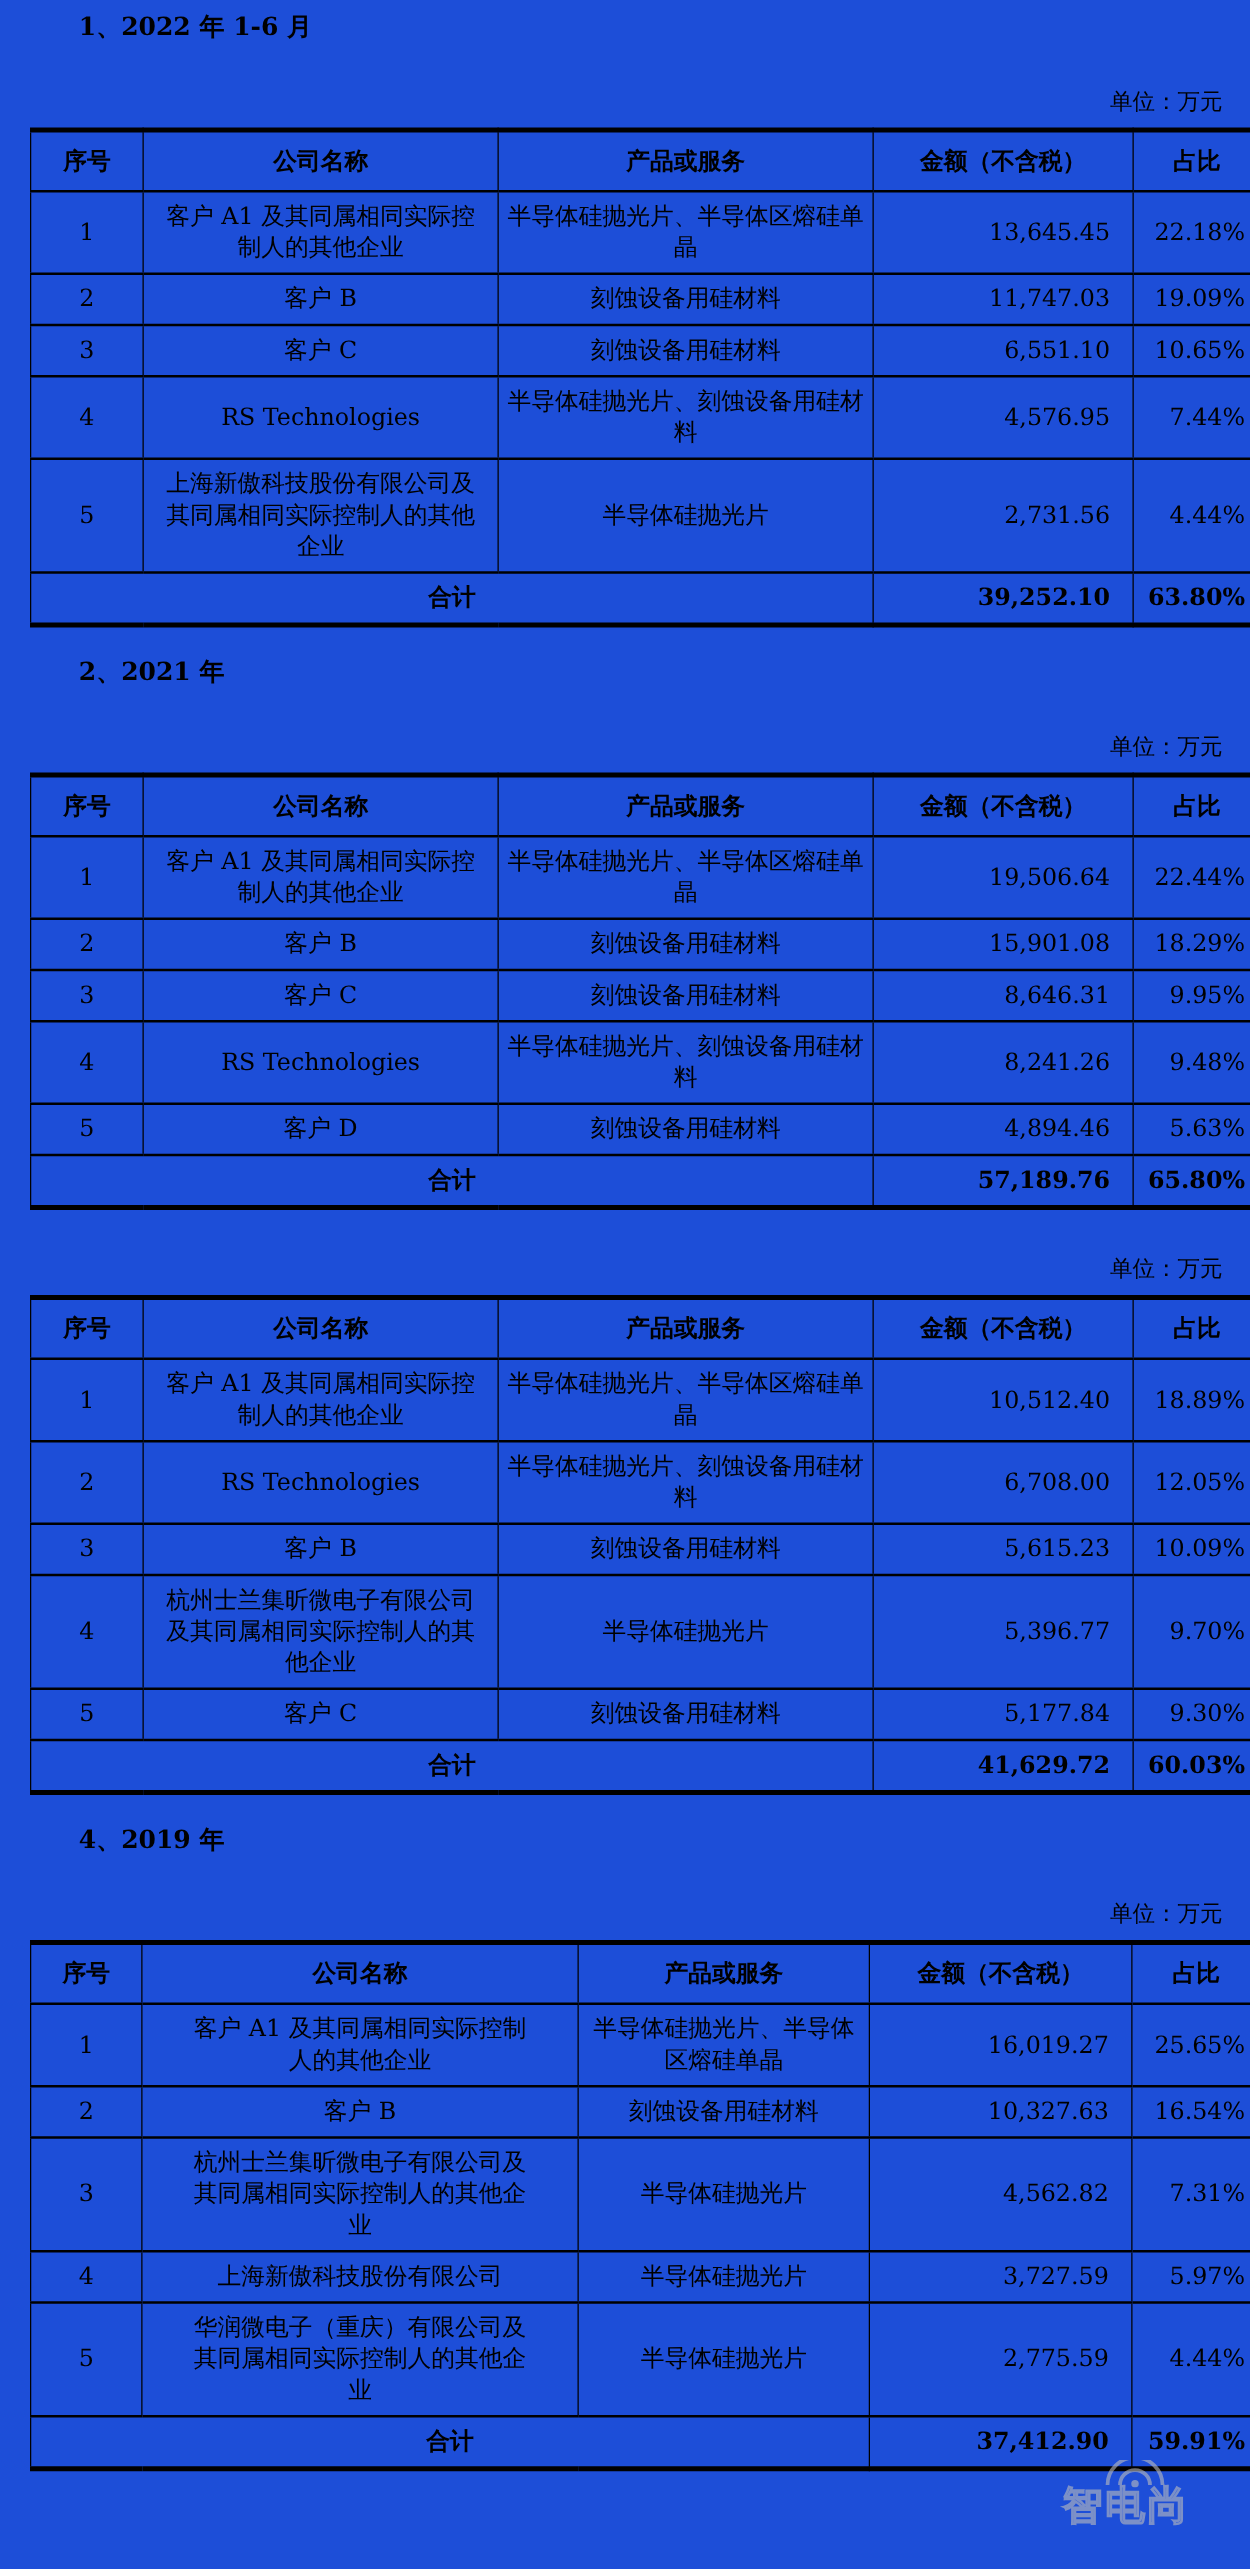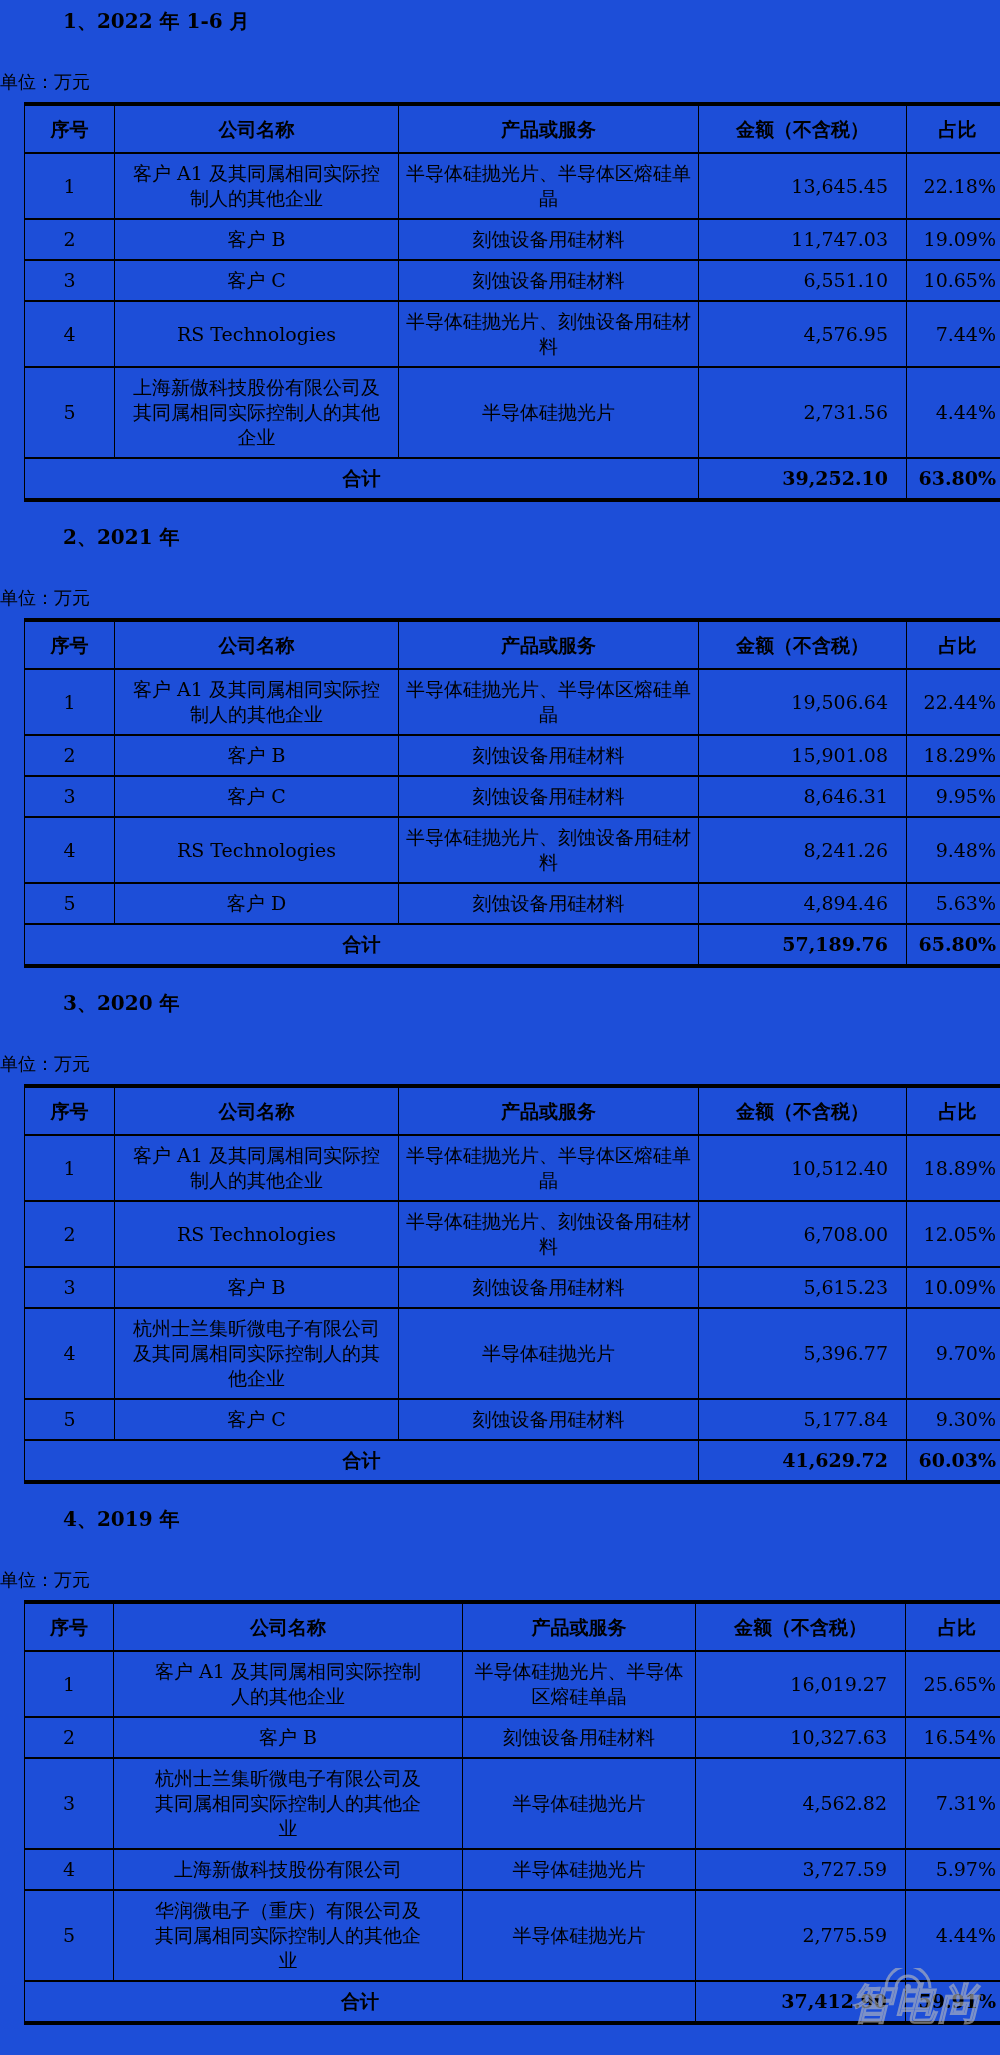--- a/index.html
+++ b/index.html
@@ -18,21 +18,21 @@
     overflow:hidden;
   }
   .sec-title{
     font-size:20px;
     font-weight:bold;
     line-height:26px;
     margin:22px 0 0 63px;
   }
   .report-section:first-child .sec-title{margin-top:2px;}
   .unit-line{
-    text-align:left;
+    text-align:right;
     padding-right:22px;
     font-size:18px;
     line-height:24px;
     margin-top:36px;
     margin-bottom:8px;
   }
   table.customer-table{
     width:984px;
     margin-left:24px;
     border-collapse:collapse;
@@ -68,28 +68,27 @@
     top:1968px;
     width:150px;
     text-align:left;
     color:#bcbcbc;
     opacity:0.6;
     pointer-events:none;
     z-index:5;
   }
   .watermark .wm-arcs{display:block;margin-left:28px;margin-bottom:-6px;}
   .watermark .wm-text{
-    font-size:42px;
+    font-size:32px;
     font-weight:bold;
     letter-spacing:2px;
     font-family:"DejaVu Sans","Liberation Sans",sans-serif;
     -webkit-text-stroke:1px #bcbcbc;
     color:rgba(200,200,200,0.25);
     line-height:40px;
-    font-style:italic;
   }
 </style>
 </head>
 <body>
 
 <div class="page">
 
   <section class="report-section">
     <h2 class="sec-title">1、2022 年 1-6 月</h2>
     <div class="unit-line">单位：万元</div>
@@ -218,21 +217,20 @@
         <tr>
           <td class="total-label" colspan="3">合计</td>
           <td class="c-amount">57,189.76</td>
           <td class="c-share">65.80%</td>
         </tr>
       </tfoot>
     </table>
   </section>
 
   <section class="report-section">
-    <h2 class="sec-title">3、2020 年</h2>
     <div class="unit-line">单位：万元</div>
     <table class="customer-table t123">
       <colgroup>
           <col style="width:90px">
           <col style="width:284px">
           <col style="width:300px">
           <col style="width:208px">
           <col style="width:102px">
         </colgroup>
       <thead>

